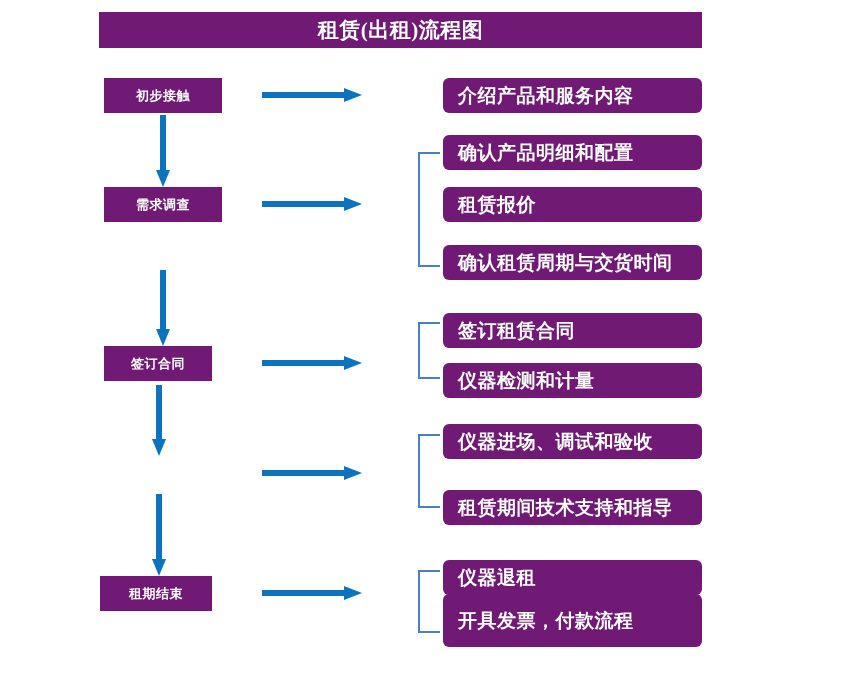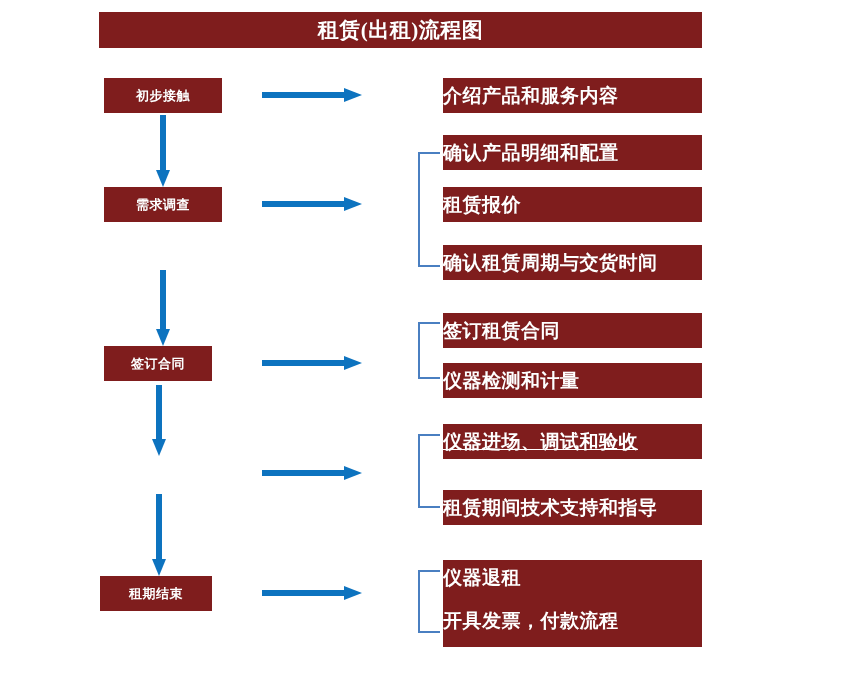--- a/index.html
+++ b/index.html
@@ -13,40 +13,42 @@
   }
   #canvas {
     position: relative;
     width: 844px;
     height: 688px;
     background: #ffffff;
     overflow: hidden;
   }
   .box {
     position: absolute;
-    background: #7f1d1d;
+    background: #701a75;
     color: #ffffff;
     font-weight: bold;
     display: flex;
     align-items: center;
     box-sizing: border-box;
     letter-spacing: 0.5px;
     text-shadow: 0 0 1px rgba(0,0,0,0.15);
   }
   .title-box {
     justify-content: center;
     font-size: 21px;
   }
   .stage-box {
     justify-content: center;
     font-size: 13px;
   }
   .detail-box {
     justify-content: flex-start;
+    padding-left: 15px;
     font-size: 19px;
+    border-radius: 6px;
   }
   .h-arrow {
     position: absolute;
     height: 14px;
   }
   .v-arrow {
     position: absolute;
     width: 14px;
   }
   .bracket {
@@ -151,21 +153,21 @@
   <div class="box detail-box" style="left:443px; top:135px; width:259px; height:35px;">确认产品明细和配置</div>
 
   <div class="box detail-box" style="left:443px; top:187px; width:259px; height:35px;">租赁报价</div>
 
   <div class="box detail-box" style="left:443px; top:245px; width:259px; height:35px;">确认租赁周期与交货时间</div>
 
   <div class="box detail-box" style="left:443px; top:313px; width:259px; height:35px;">签订租赁合同</div>
 
   <div class="box detail-box" style="left:443px; top:363px; width:259px; height:35px;">仪器检测和计量</div>
 
-  <div class="box detail-box" style="left:443px; top:424px; width:259px; height:35px;text-decoration:underline;">仪器进场、调试和验收</div>
+  <div class="box detail-box" style="left:443px; top:424px; width:259px; height:35px;">仪器进场、调试和验收</div>
 
   <div class="box detail-box" style="left:443px; top:490px; width:259px; height:35px;">租赁期间技术支持和指导</div>
 
   <div class="box detail-box" style="left:443px; top:560px; width:259px; height:35px;">仪器退租</div>
 
   <div class="box detail-box" style="left:443px; top:594px; width:259px; height:53px;font-family:Liberation Serif, serif;">开具发票，付款流程</div>
 
 </div>
 
 </body></html>

